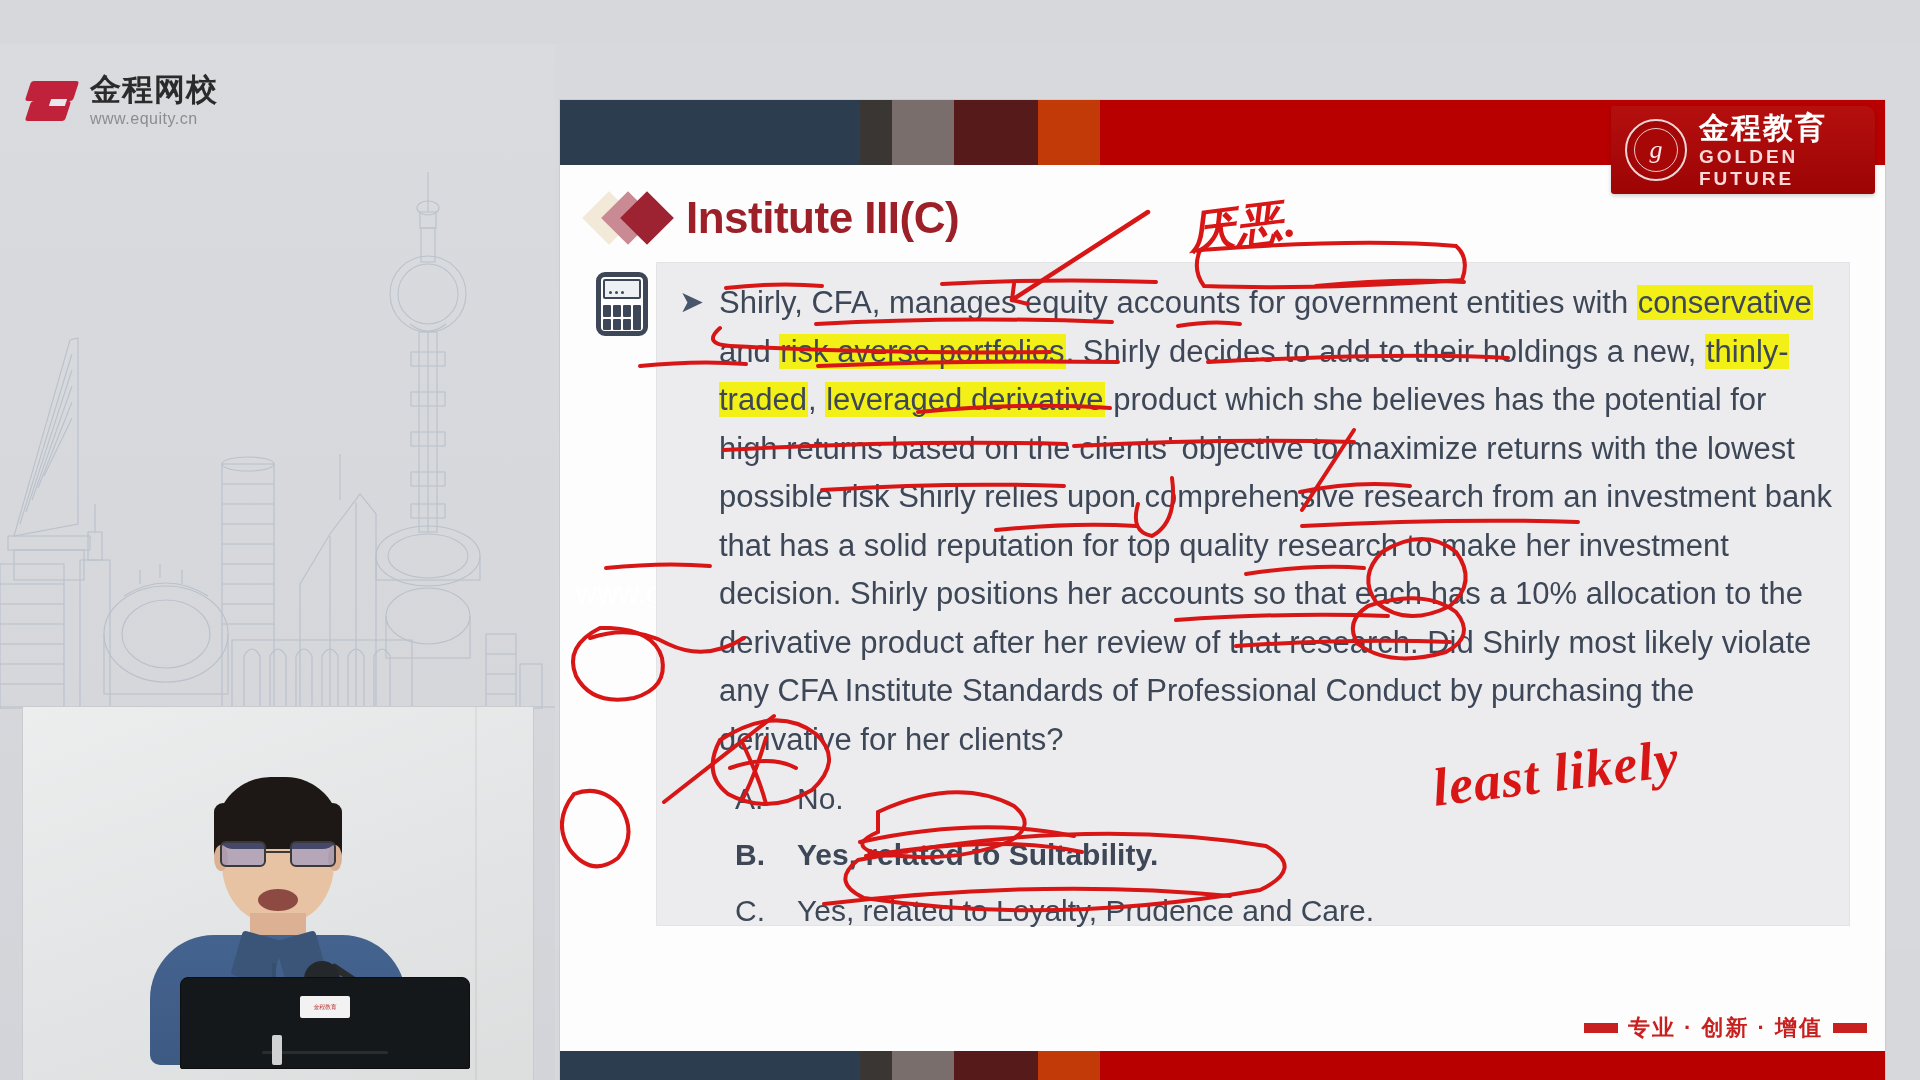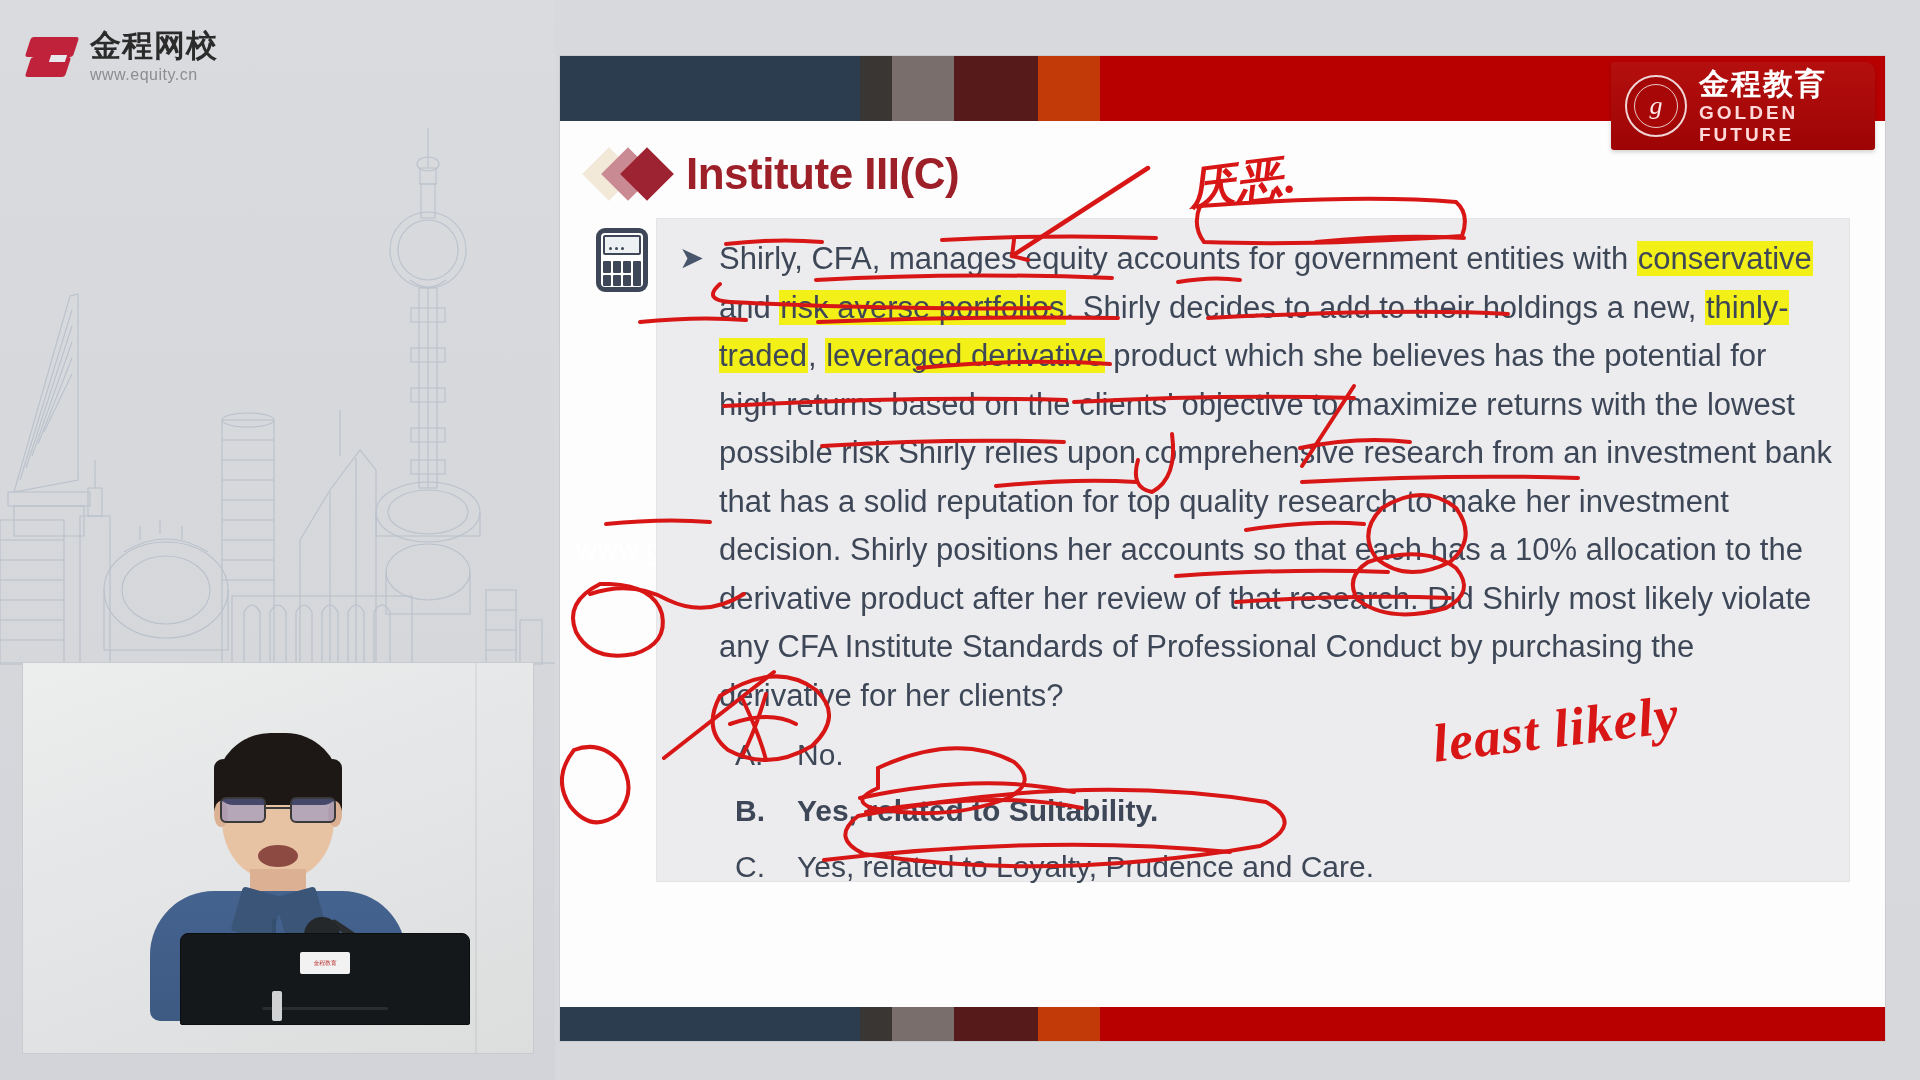--- a/index.html
+++ b/index.html
@@ -3,21 +3,21 @@
 <meta charset="utf-8">
 <style>
   * { box-sizing: border-box; margin: 0; padding: 0; }
   html, body {
     width: 1920px; height: 1080px;
     overflow: hidden;
     font-family: "Liberation Sans", sans-serif;
     background: #d6d8dc;
   }
 
-  #app { position: relative; width: 1920px; height: 905px; background: #d7d9dd; }
+  #app { position: relative; width: 1920px; height: 905px; background: #d7d9dd; margin-top: 44px; }
 
   
   #left-panel {
     position: absolute; left: 0; top: 0; width: 555px; height: 1080px;
     background: linear-gradient(180deg,#d9dbdf 0%, #d5d7db 60%, #d2d4d9 100%);
   }
 
   
   #brand { position: absolute; left: 28px; top: 30px; display: flex; align-items: center; gap: 14px; }
   #brand-mark { width: 48px; height: 48px; position: relative; }
@@ -401,20 +401,25 @@
             <span class="txt">Yes, related to Suitability.</span>
           </div>
           <div class="opt">
             <span class="lbl">C.</span>
             <span class="txt">Yes, related to Loyalty, Prudence and Care.</span>
           </div>
         </div>
     </div>
 
 
+    <div id="footer-slogan">
+      <span class="bar"></span>
+      <span class="txt">专业 · 创新 · 增值</span>
+      <span class="bar"></span>
+    </div>
 
     <div id="slide-footer">
       <div class="f-navy"></div>
       <div class="f-dark"></div>
       <div class="f-gray"></div>
       <div class="f-maroon"></div>
       <div class="f-orange"></div>
       <div class="f-red"></div>
     </div>
 

